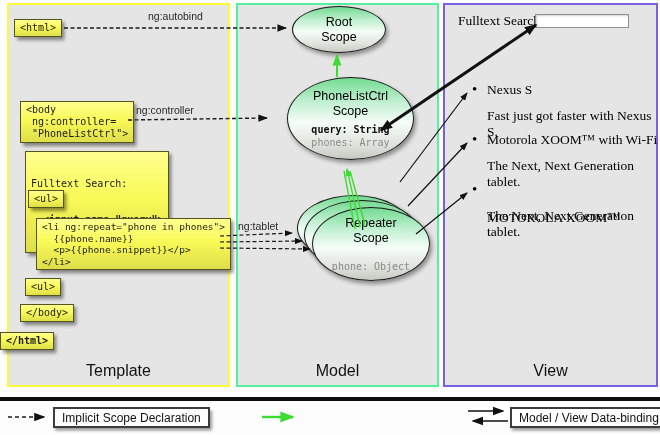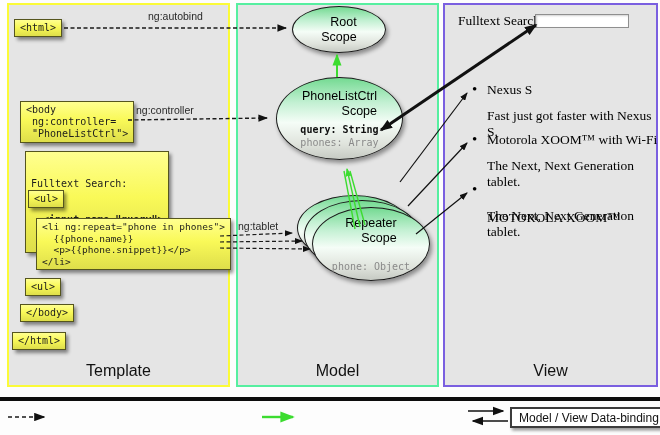--- a/index.html
+++ b/index.html
@@ -17,21 +17,21 @@
             border:1px solid #55551e;box-shadow:2.5px 3px 3.5px rgba(0,0,0,0.45);
             padding:2px 5px;}
   .code-box .b{font-weight:bold;}
   .code-box.small{font-size:9.5px;line-height:11.5px;}
   .ng-label{position:absolute;font-family:Liberation Sans, sans-serif;font-size:10.5px;
             color:#2a2a2a;}
   .ellipse{position:absolute;border:1.6px solid #1a1a1a;border-radius:50%;
            background:linear-gradient(180deg,#74da92 0%,#c2f0d2 30%,#f5fdf7 55%,#dfe3dc 82%,#c6cac3 100%);
            box-shadow:2px 3px 4px rgba(0,0,0,0.4);
            display:flex;flex-direction:column;align-items:center;justify-content:center;
-           text-align:right;}
+           text-align:center;}
   .ellipse .title{font-size:12.5px;color:#000;line-height:1.2;white-space:pre-line;}
   .prop{font-family:"DejaVu Sans Mono",monospace;font-size:10px;line-height:13px;white-space:pre;}
   .prop.bold{font-weight:bold;color:#101010;}
   .prop.gray{color:#8a8a8a;}
   .view-text{position:absolute;font-family:"Liberation Serif",serif;font-size:13.5px;color:#000;}
   .bullet{position:absolute;font-family:"Liberation Serif",serif;font-size:15px;color:#000;}
   .search-input{position:absolute;left:535px;top:14px;width:88px;height:12px;
                 border:1px solid #8f8f8f;background:#fff;font-size:10px;padding:0 2px;
                 box-shadow:inset 1px 1px 2px rgba(0,0,0,0.18);}
   .separator{position:absolute;left:0;top:397px;width:660px;height:4px;background:#0d0d0d;}
@@ -72,32 +72,32 @@
 
   <div class="code-box small" style="left:36px;top:218px;"><span>&lt;li ng:repeat="phone in phones"&gt;
   {{phone.name}}
   &lt;p&gt;{{phone.snippet}}&lt;/p&gt;
 &lt;/li&gt;</span></div>
 
   <div class="code-box" style="left:25px;top:278px;"><span>&lt;ul&gt;</span></div>
 
   <div class="code-box" style="left:20px;top:304px;"><span>&lt;/body&gt;</span></div>
 
-  <div class="code-box" style="left:12px;top:332px;"><span>&lt;/html&gt;</span></div>
+  <div class="code-box" style="left:0;top:332px;font-weight:bold;"><span>&lt;/html&gt;</span></div>
 
   <div class="ng-label" style="left:148px;top:10px;">ng:autobind</div>
   <div class="ng-label" style="left:136px;top:104px;">ng:controller</div>
   <div class="ng-label" style="left:238px;top:220px;">ng:tablet</div>
 
   <div class="ellipse" style="left:292px;top:6px;width:92px;height:45px;">
     <div class="title">Root
 Scope</div>
   </div>
 
-  <div class="ellipse" style="left:276px;top:77px;width:125px;height:81px;">
+  <div class="ellipse" style="left:287px;top:77px;width:125px;height:81px;">
     <div class="title" style="margin-bottom:4px;">PhoneListCtrl
 Scope</div>
     <div class="prop bold">query: String</div>
     <div class="prop gray">phones: Array</div>
   </div>
 
   <div class="ellipse" style="left:297px;top:195px;width:112px;height:64px;"></div>
   <div class="ellipse" style="left:304px;top:200px;width:114px;height:68px;"></div>
   <div class="ellipse" style="left:312px;top:207px;width:116px;height:72px;">
     <div class="title" style="margin-bottom:14px;">Repeater
@@ -115,20 +115,23 @@
   <span class="bullet" style="left:472px;top:131px;">•</span>
   <div class="view-text" style="left:487px;top:132px;">Motorola XOOM™  with Wi-Fi</div>
   <div class="view-text" style="left:487px;top:158px;">The Next, Next Generation tablet.</div>
 
   <span class="bullet" style="left:472px;top:181px;">•</span>
   <div class="view-text" style="left:487px;top:182px;margin-top:28px;">MOTOROLA XOOM™</div>
   <div class="view-text" style="left:487px;top:208px;">The Next, Next Generation tablet.</div>
 
   <div class="separator"></div>
 
+  <div class="legend-box" style="left:53px;">
+      <span>Implicit Scope Declaration</span>
+    </div>
   <div class="legend-box" style="left:510px;">
       <span>Model / View Data-binding</span>
     </div>
 
   <svg class="arrows" width="660" height="435" viewBox="0 0 660 435">
     <defs>
       <marker id="mB" viewBox="0 0 8 6" refX="7" refY="3" markerWidth="7" markerHeight="5.5" orient="auto-start-reverse">
         <path d="M0,0 L8,3 L0,6 z" fill="#111"></path>
       </marker>
       <marker id="mB2" viewBox="0 0 8 6" refX="7" refY="3" markerWidth="4.2" markerHeight="3.4" orient="auto-start-reverse">

